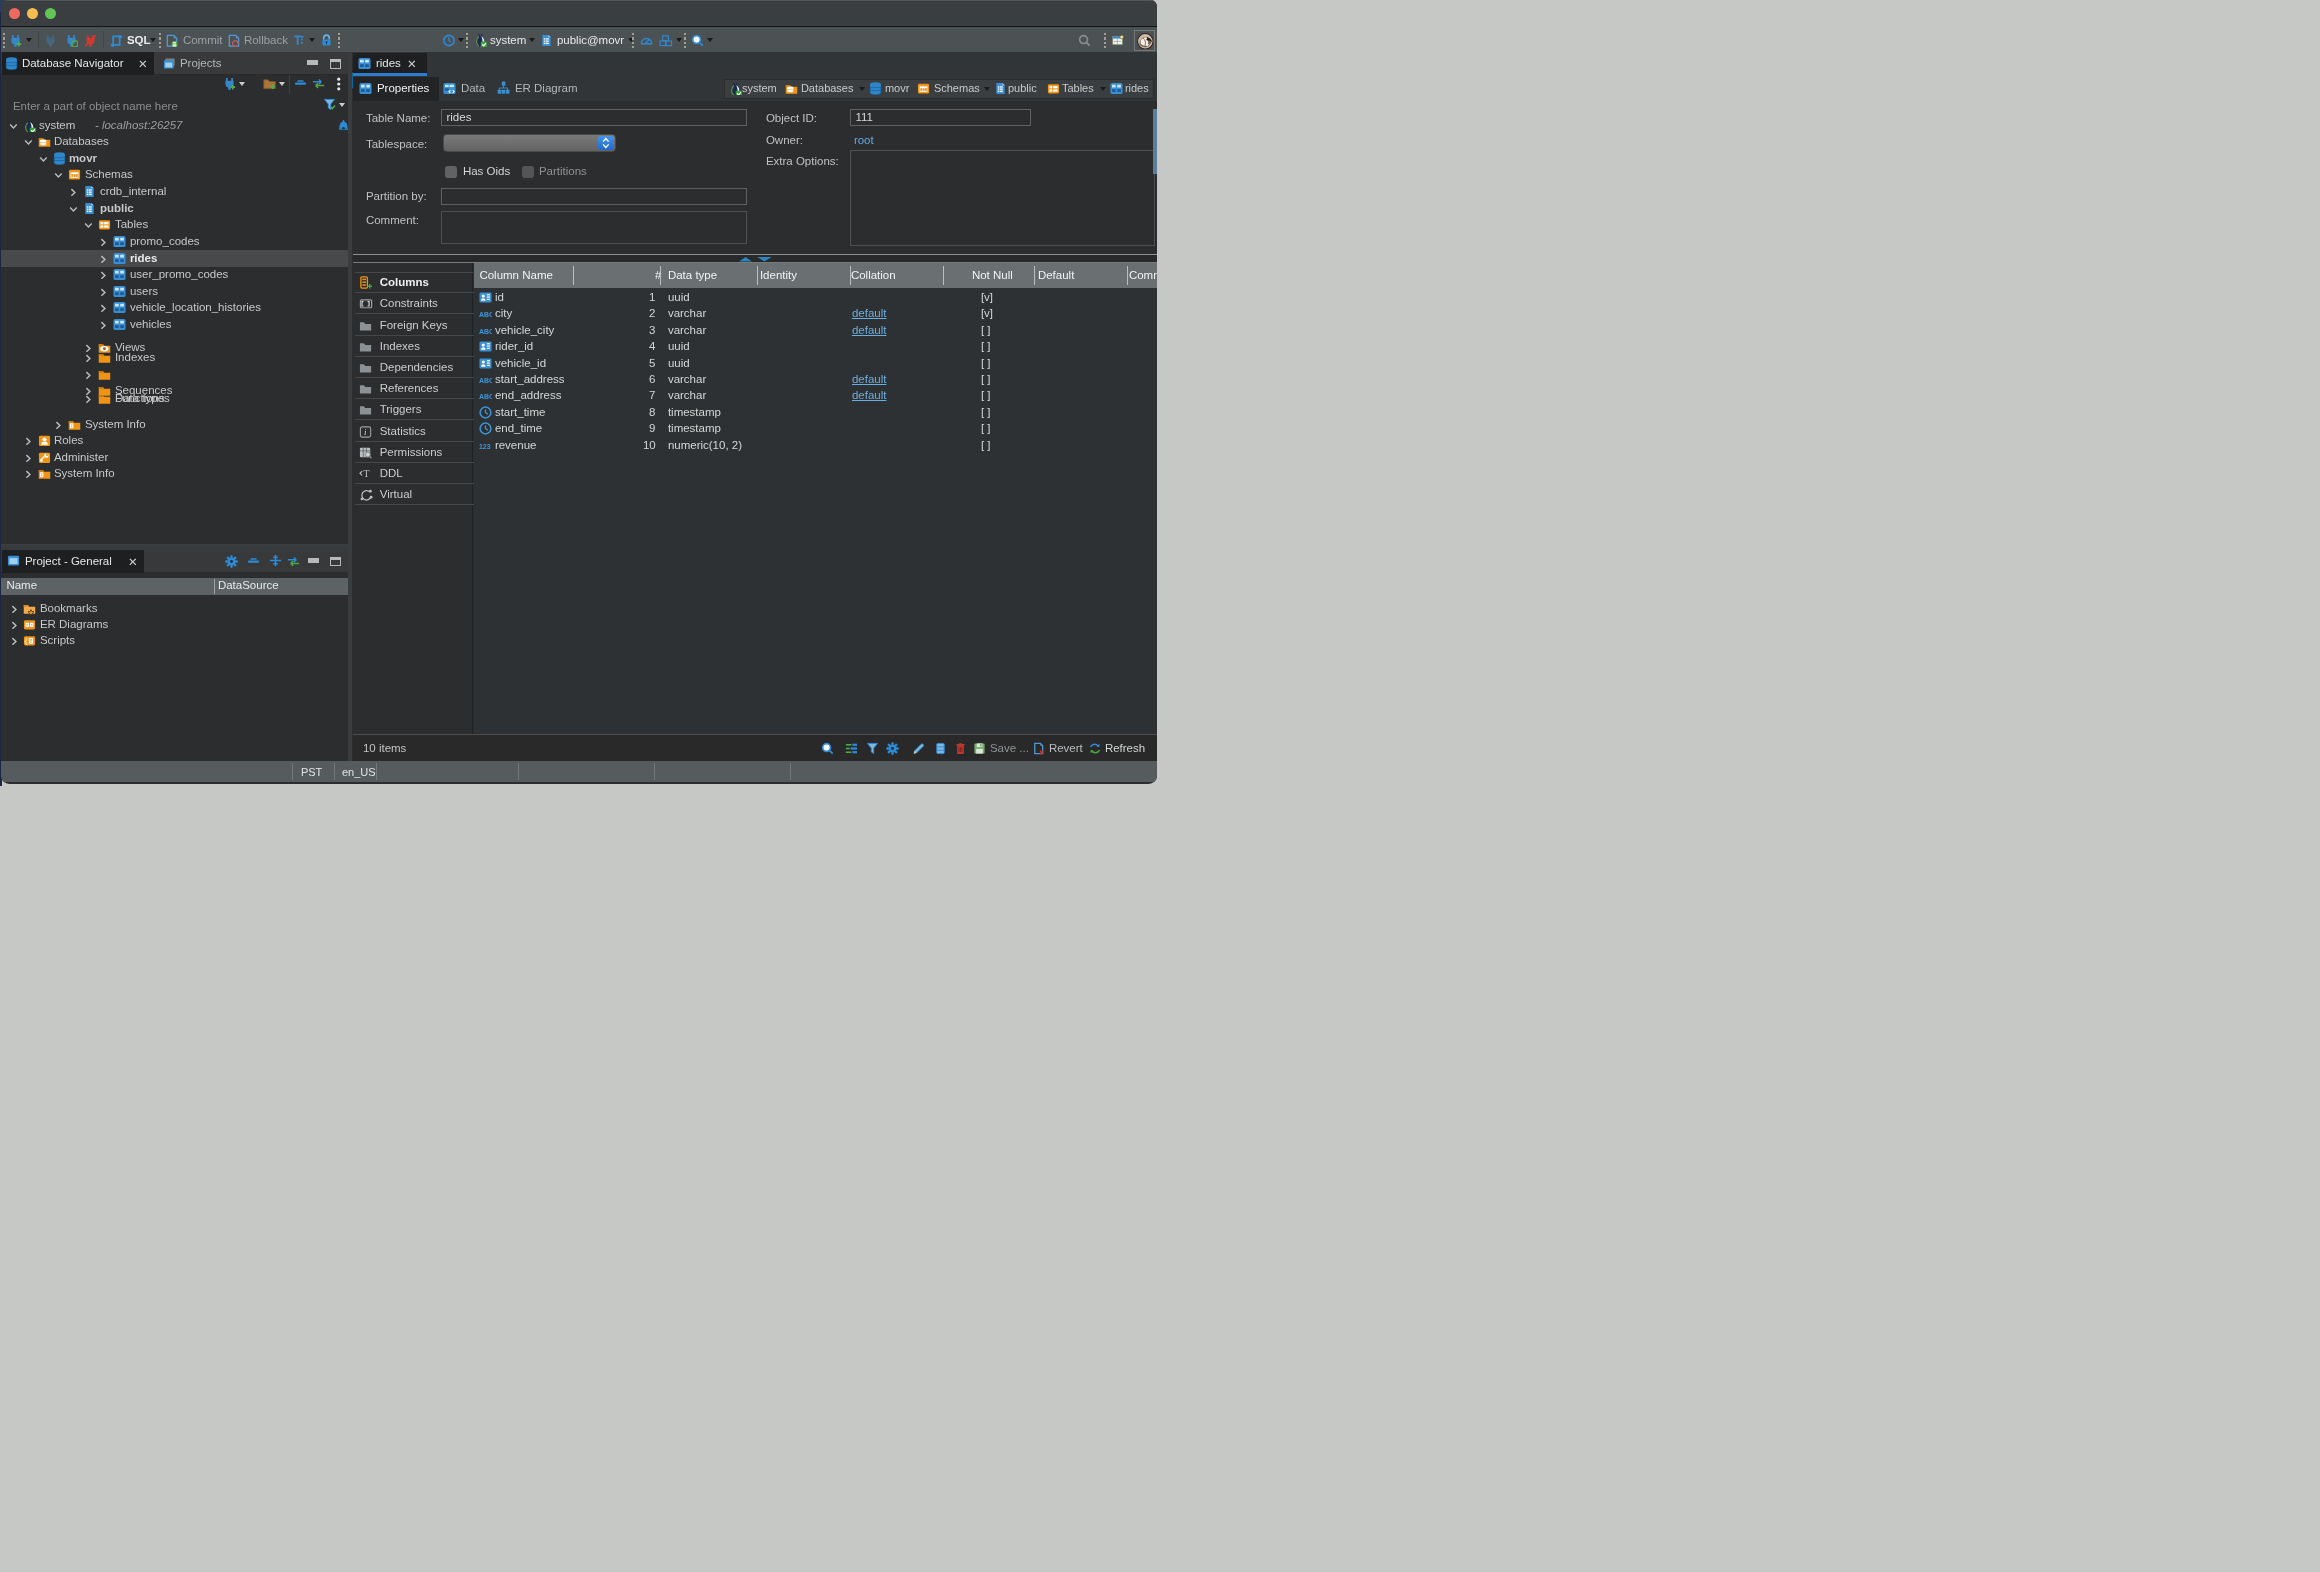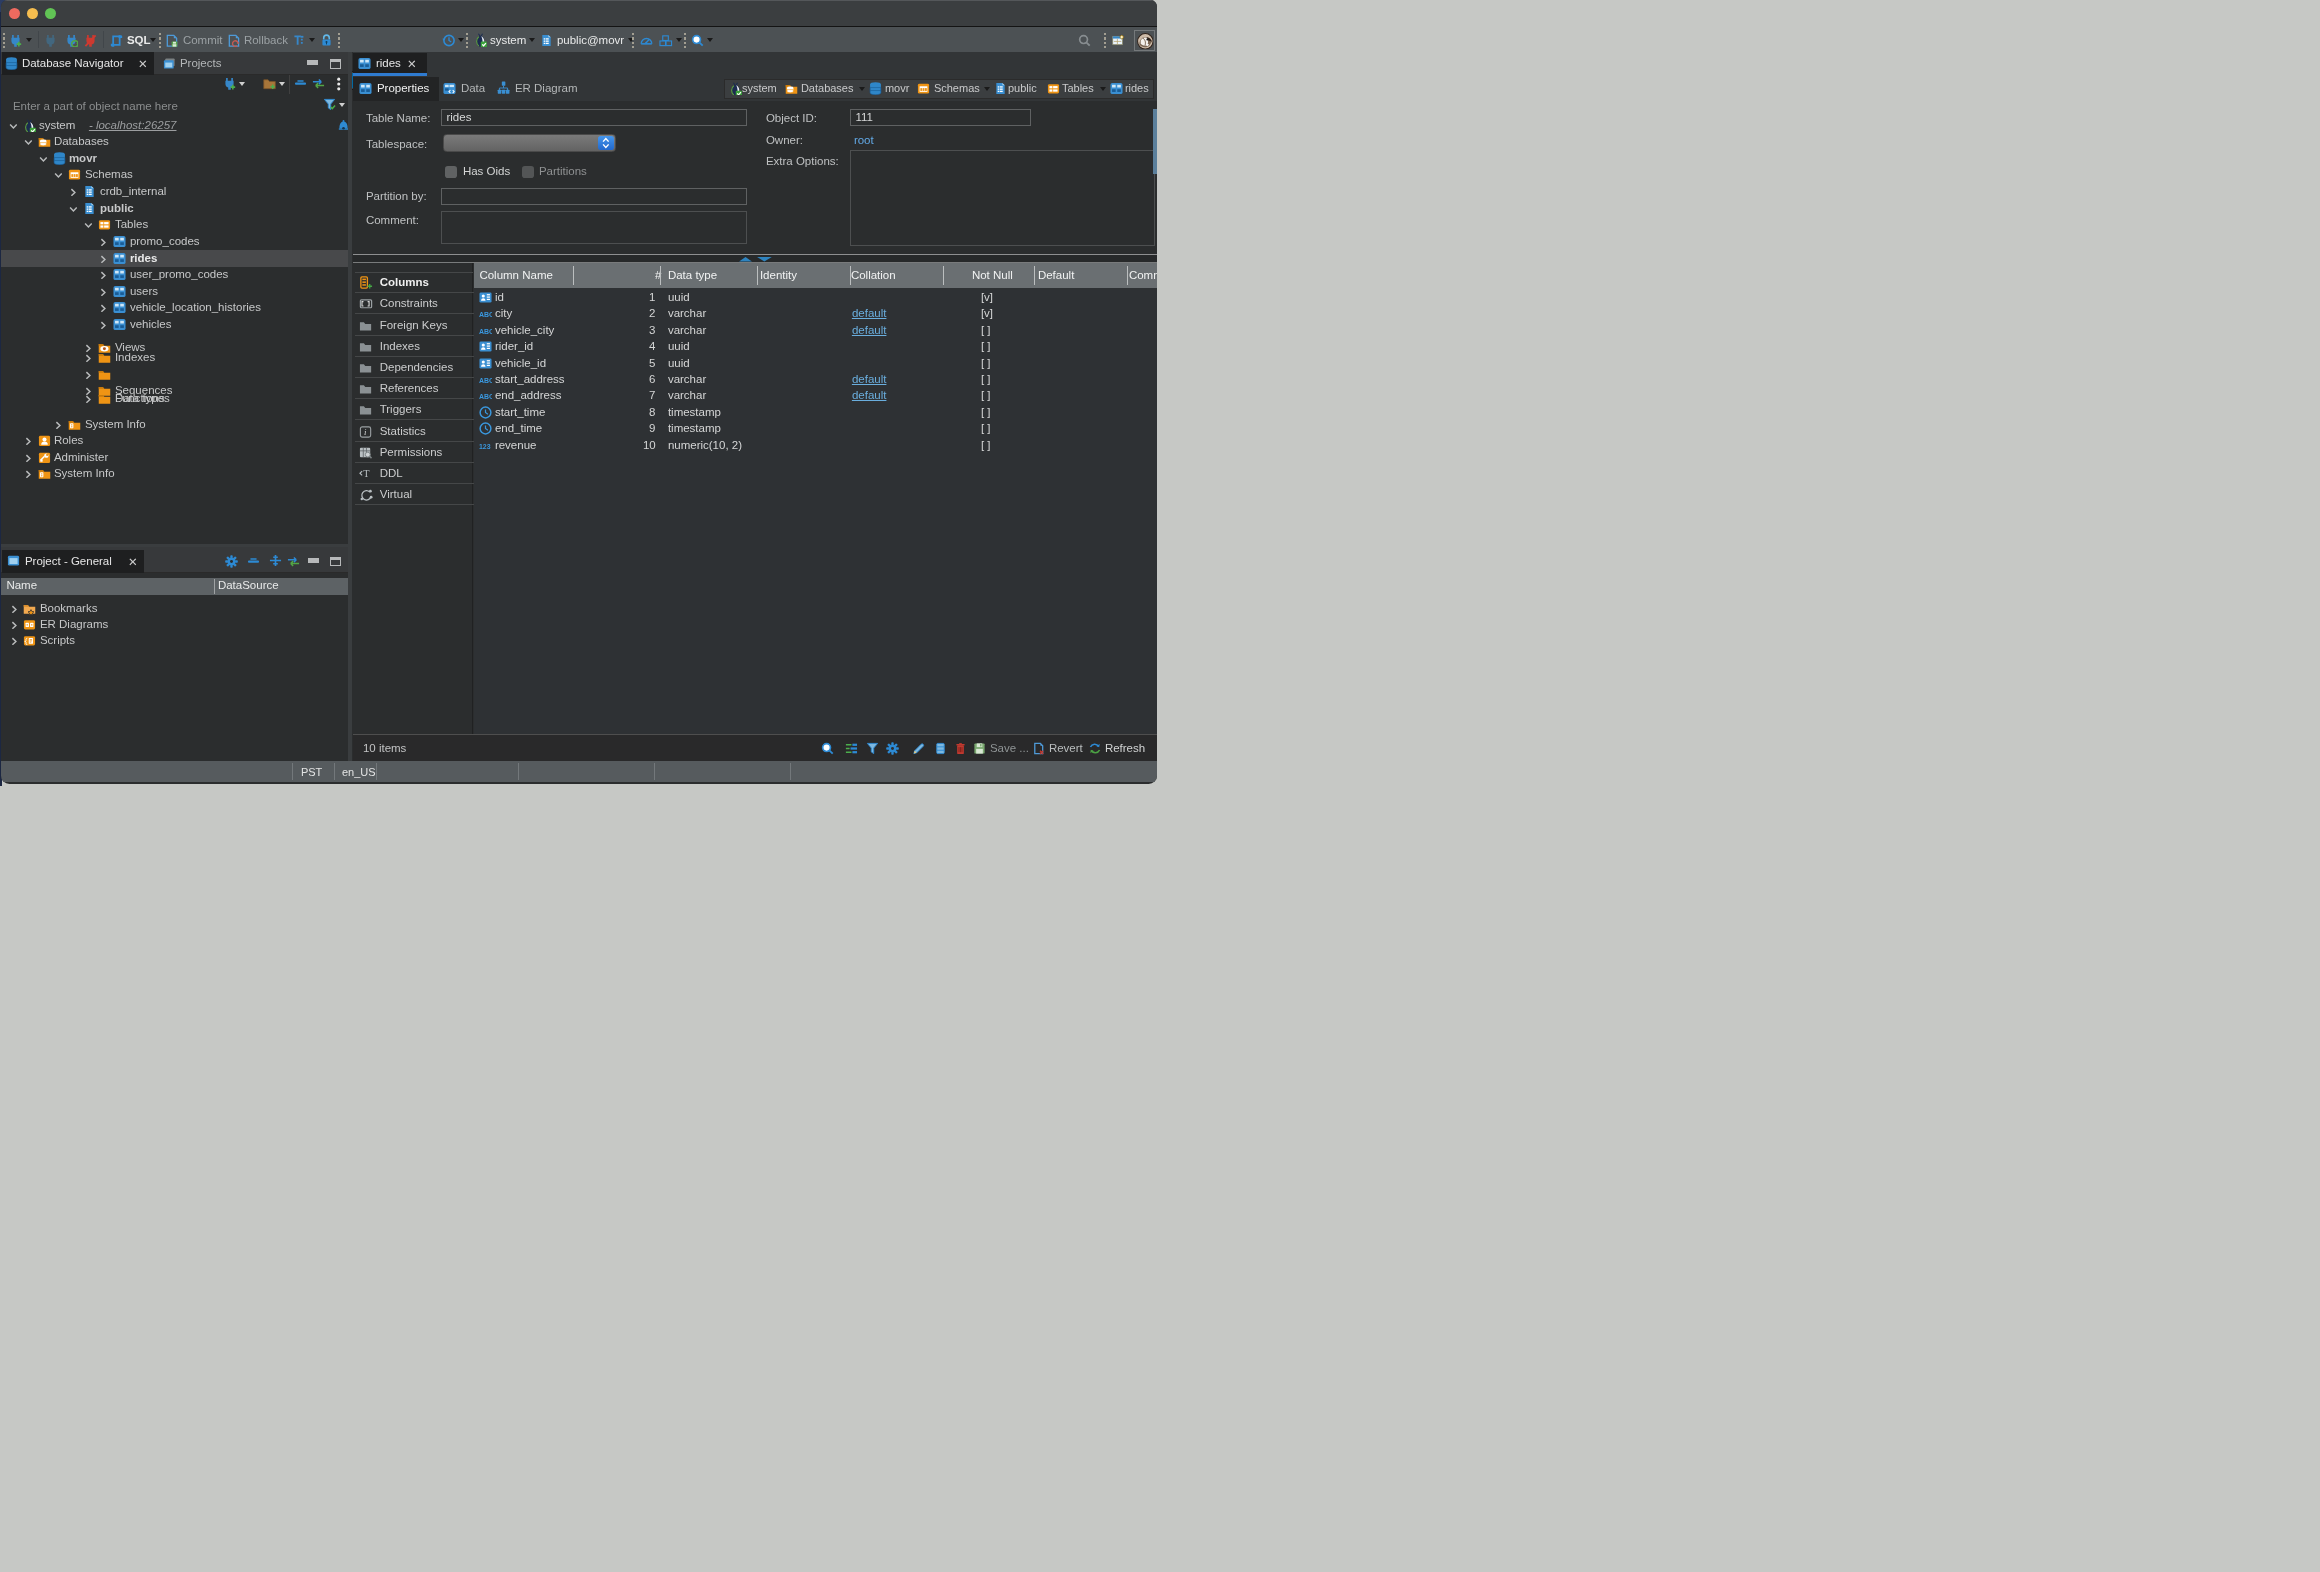--- a/index.html
+++ b/index.html
@@ -260,21 +260,21 @@
         </svg>
 <svg class="abs " style="left:22px;top:1.8px" width="13" height="13" viewBox="0 0 14 14">
           <path d="M4.8 0.8 L6.4 3.2 M9.2 0.8 L7.6 3.2" stroke="#1a2c50" stroke-width="1.1" fill="none"></path>
           <ellipse cx="7" cy="9" rx="4.3" ry="5.9" fill="#1b2b50"></ellipse>
           <path d="M7.6 3.5 c2.2 0.9 3.5 3 3.5 5.5 c0 2.5-1.3 4.6-3.5 5.5 c1-1.5 1.6-3.3 1.6-5.5 s-0.6-4-1.6-5.5 z" fill="#edf0f4"></path>
           <path d="M5.2 4 c-1.6 1.1-2.4 2.9-2.4 5 c0 2.1 0.8 3.9 2.4 5" stroke="#5d9c40" stroke-width="1.2" fill="none"></path>
           <rect x="7.3" y="9.3" width="6.6" height="6.2" rx="1" fill="#3aa13a"></rect>
           <path d="M8.8 12.3 l1.5 1.5 2.6-2.9" stroke="#fff" stroke-width="1.3" fill="none"></path>
         </svg>
 <span class="tx" style="left:38px;font-weight:normal;color:#c7c8c9;">system</span>
-<span class="tx" style="left:88px;color:#9c9ea0;font-style:italic;text-decoration:underline;">- localhost:26257</span>
+<span class="tx" style="left:94px;color:#9c9ea0;font-style:italic;">- localhost:26257</span>
 <svg class="abs " style="left:336px;top:0.9px" width="13" height="14" viewBox="0 0 14 15">
           <path d="M2.6 11 c0-4.8 1.8-7.2 4.4-7.2 s4.4 2.4 4.4 7.2 z" fill="#2e8ad2"></path>
           <rect x="1.8" y="11" width="10.4" height="1.6" rx="0.8" fill="#2e8ad2"></rect>
           <circle cx="7" cy="3.2" r="1" fill="#2e8ad2"></circle>
           <circle cx="7" cy="11" r="1.4" fill="#14334e"></circle>
         </svg>
 </div>
 <div class="trow" style="top:81px;">
 <svg class="abs " style="left:23px;top:4.6px" width="8.3" height="8.3" viewBox="0 0 9 9">
           <path d="M1.2 2.6 l3.6 3.8 3.6 -3.8" fill="none" stroke="#b8babb" stroke-width="1.6"></path>

